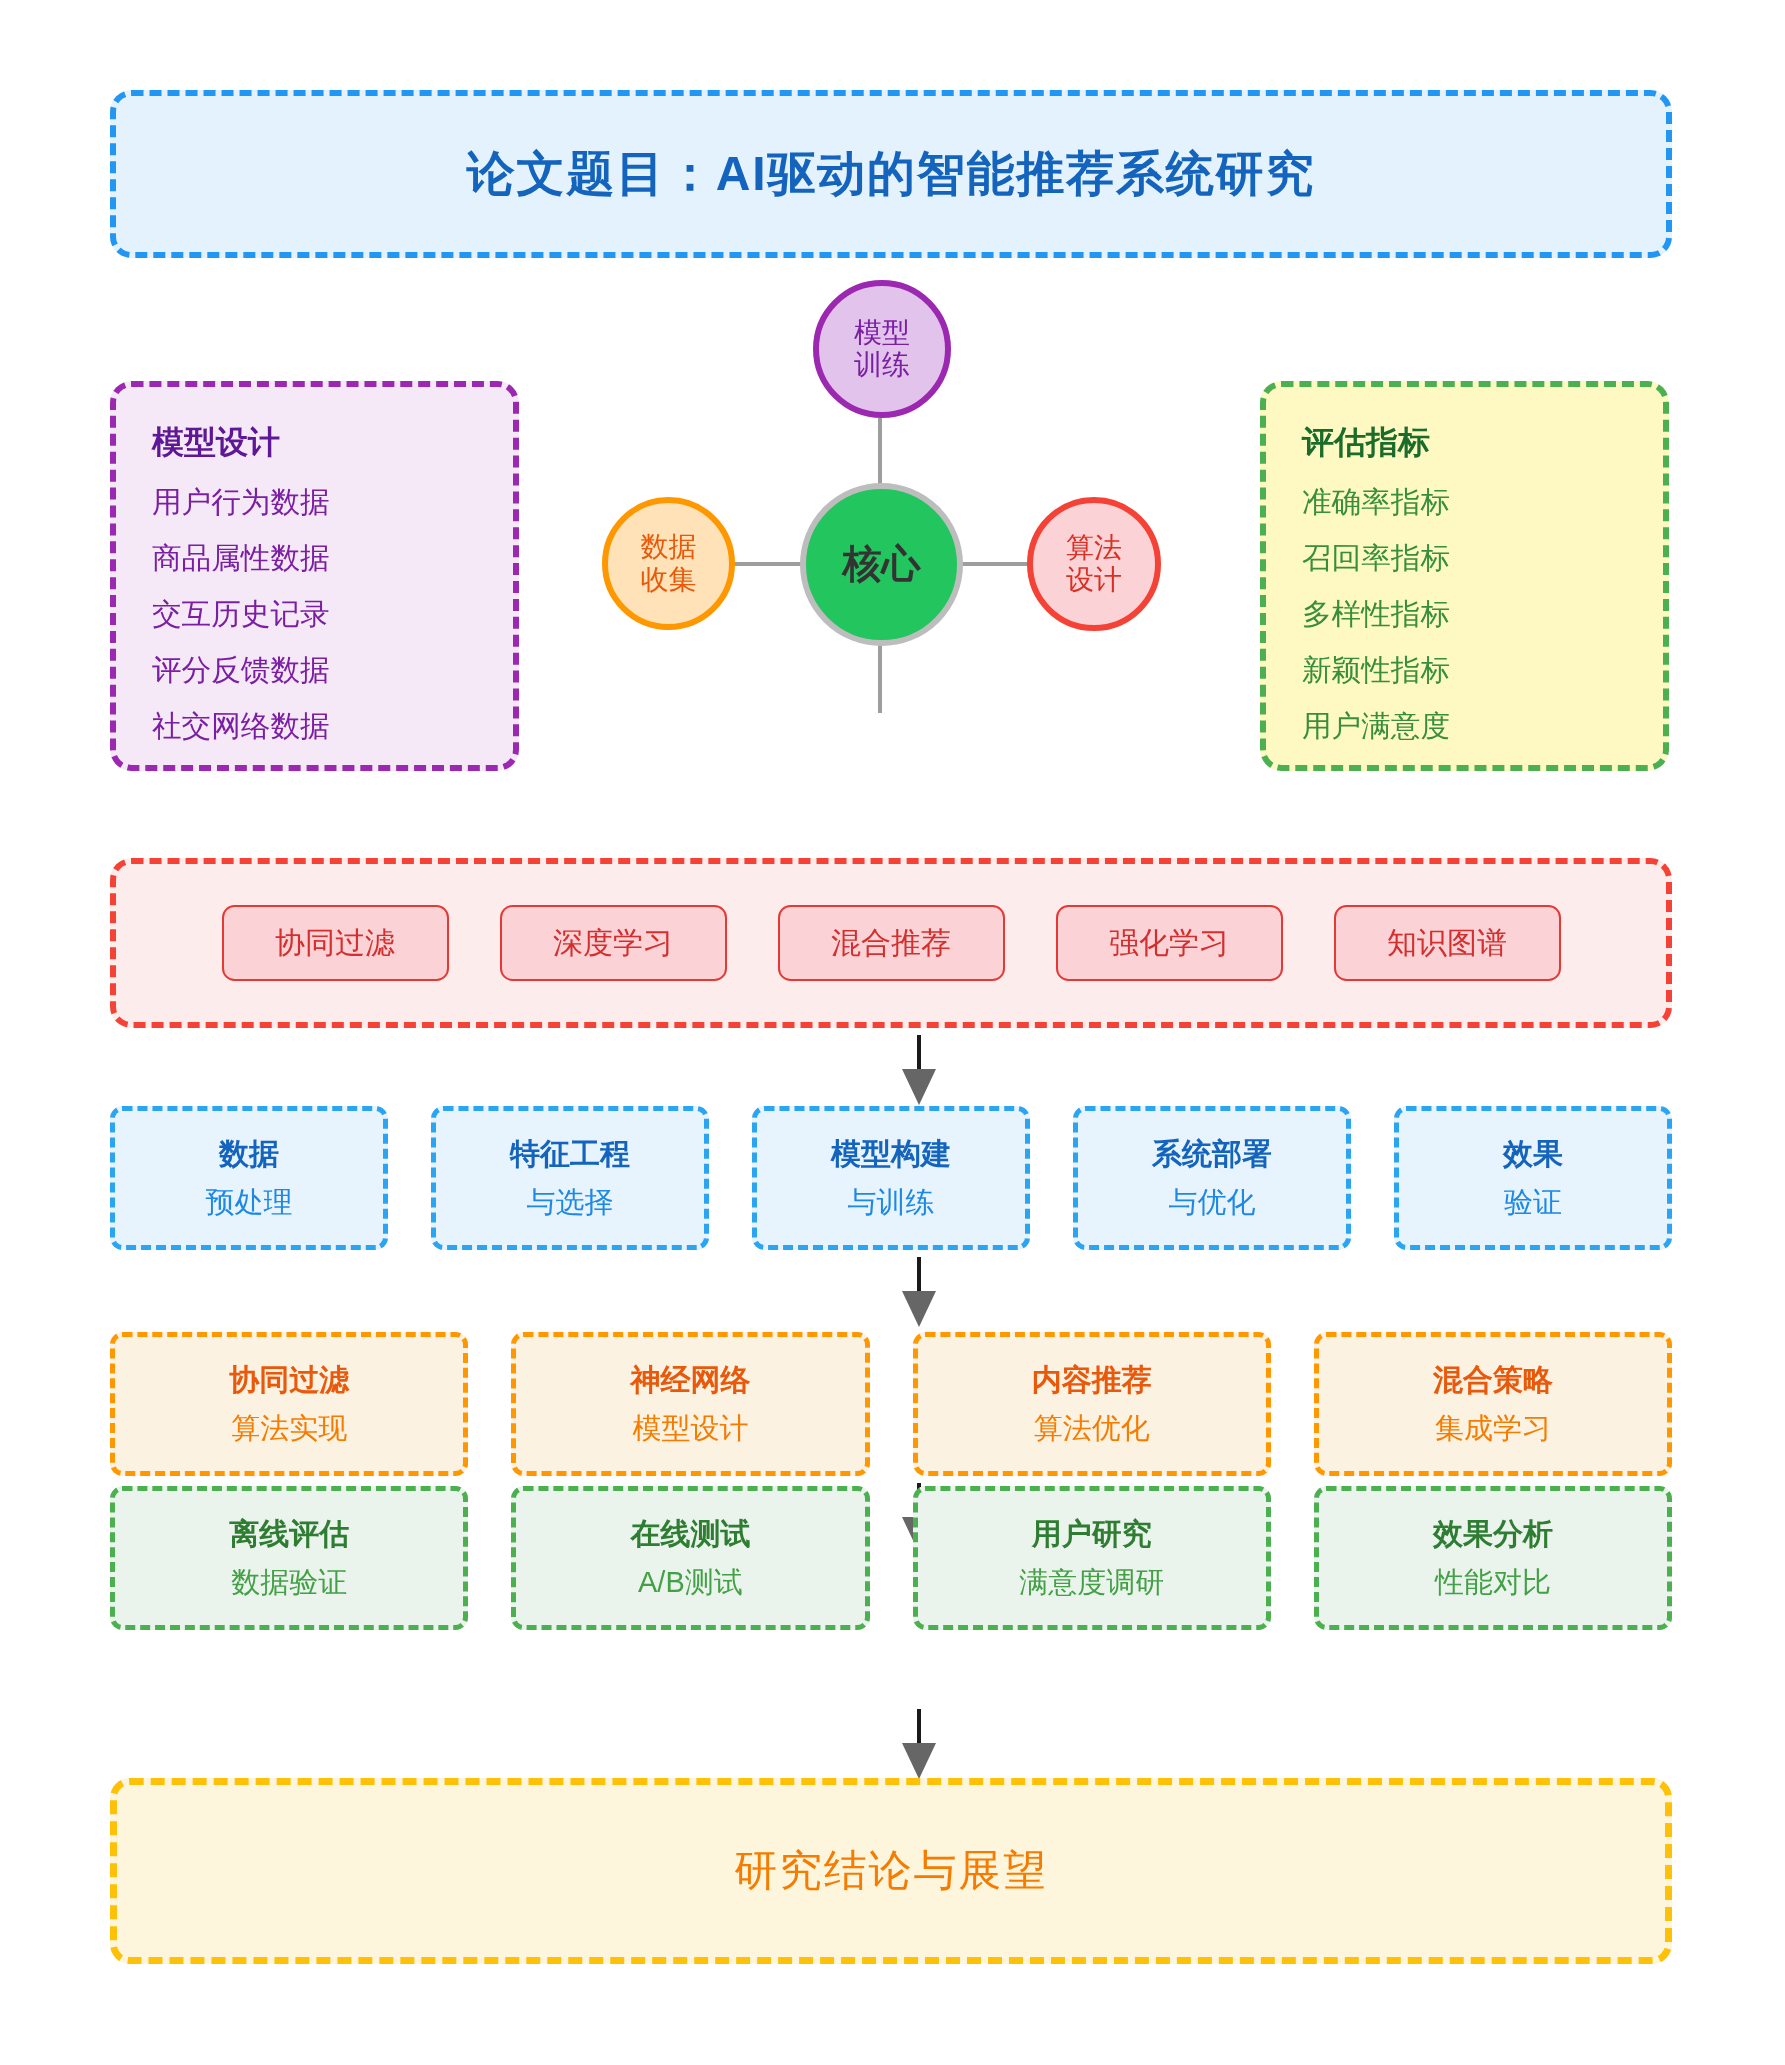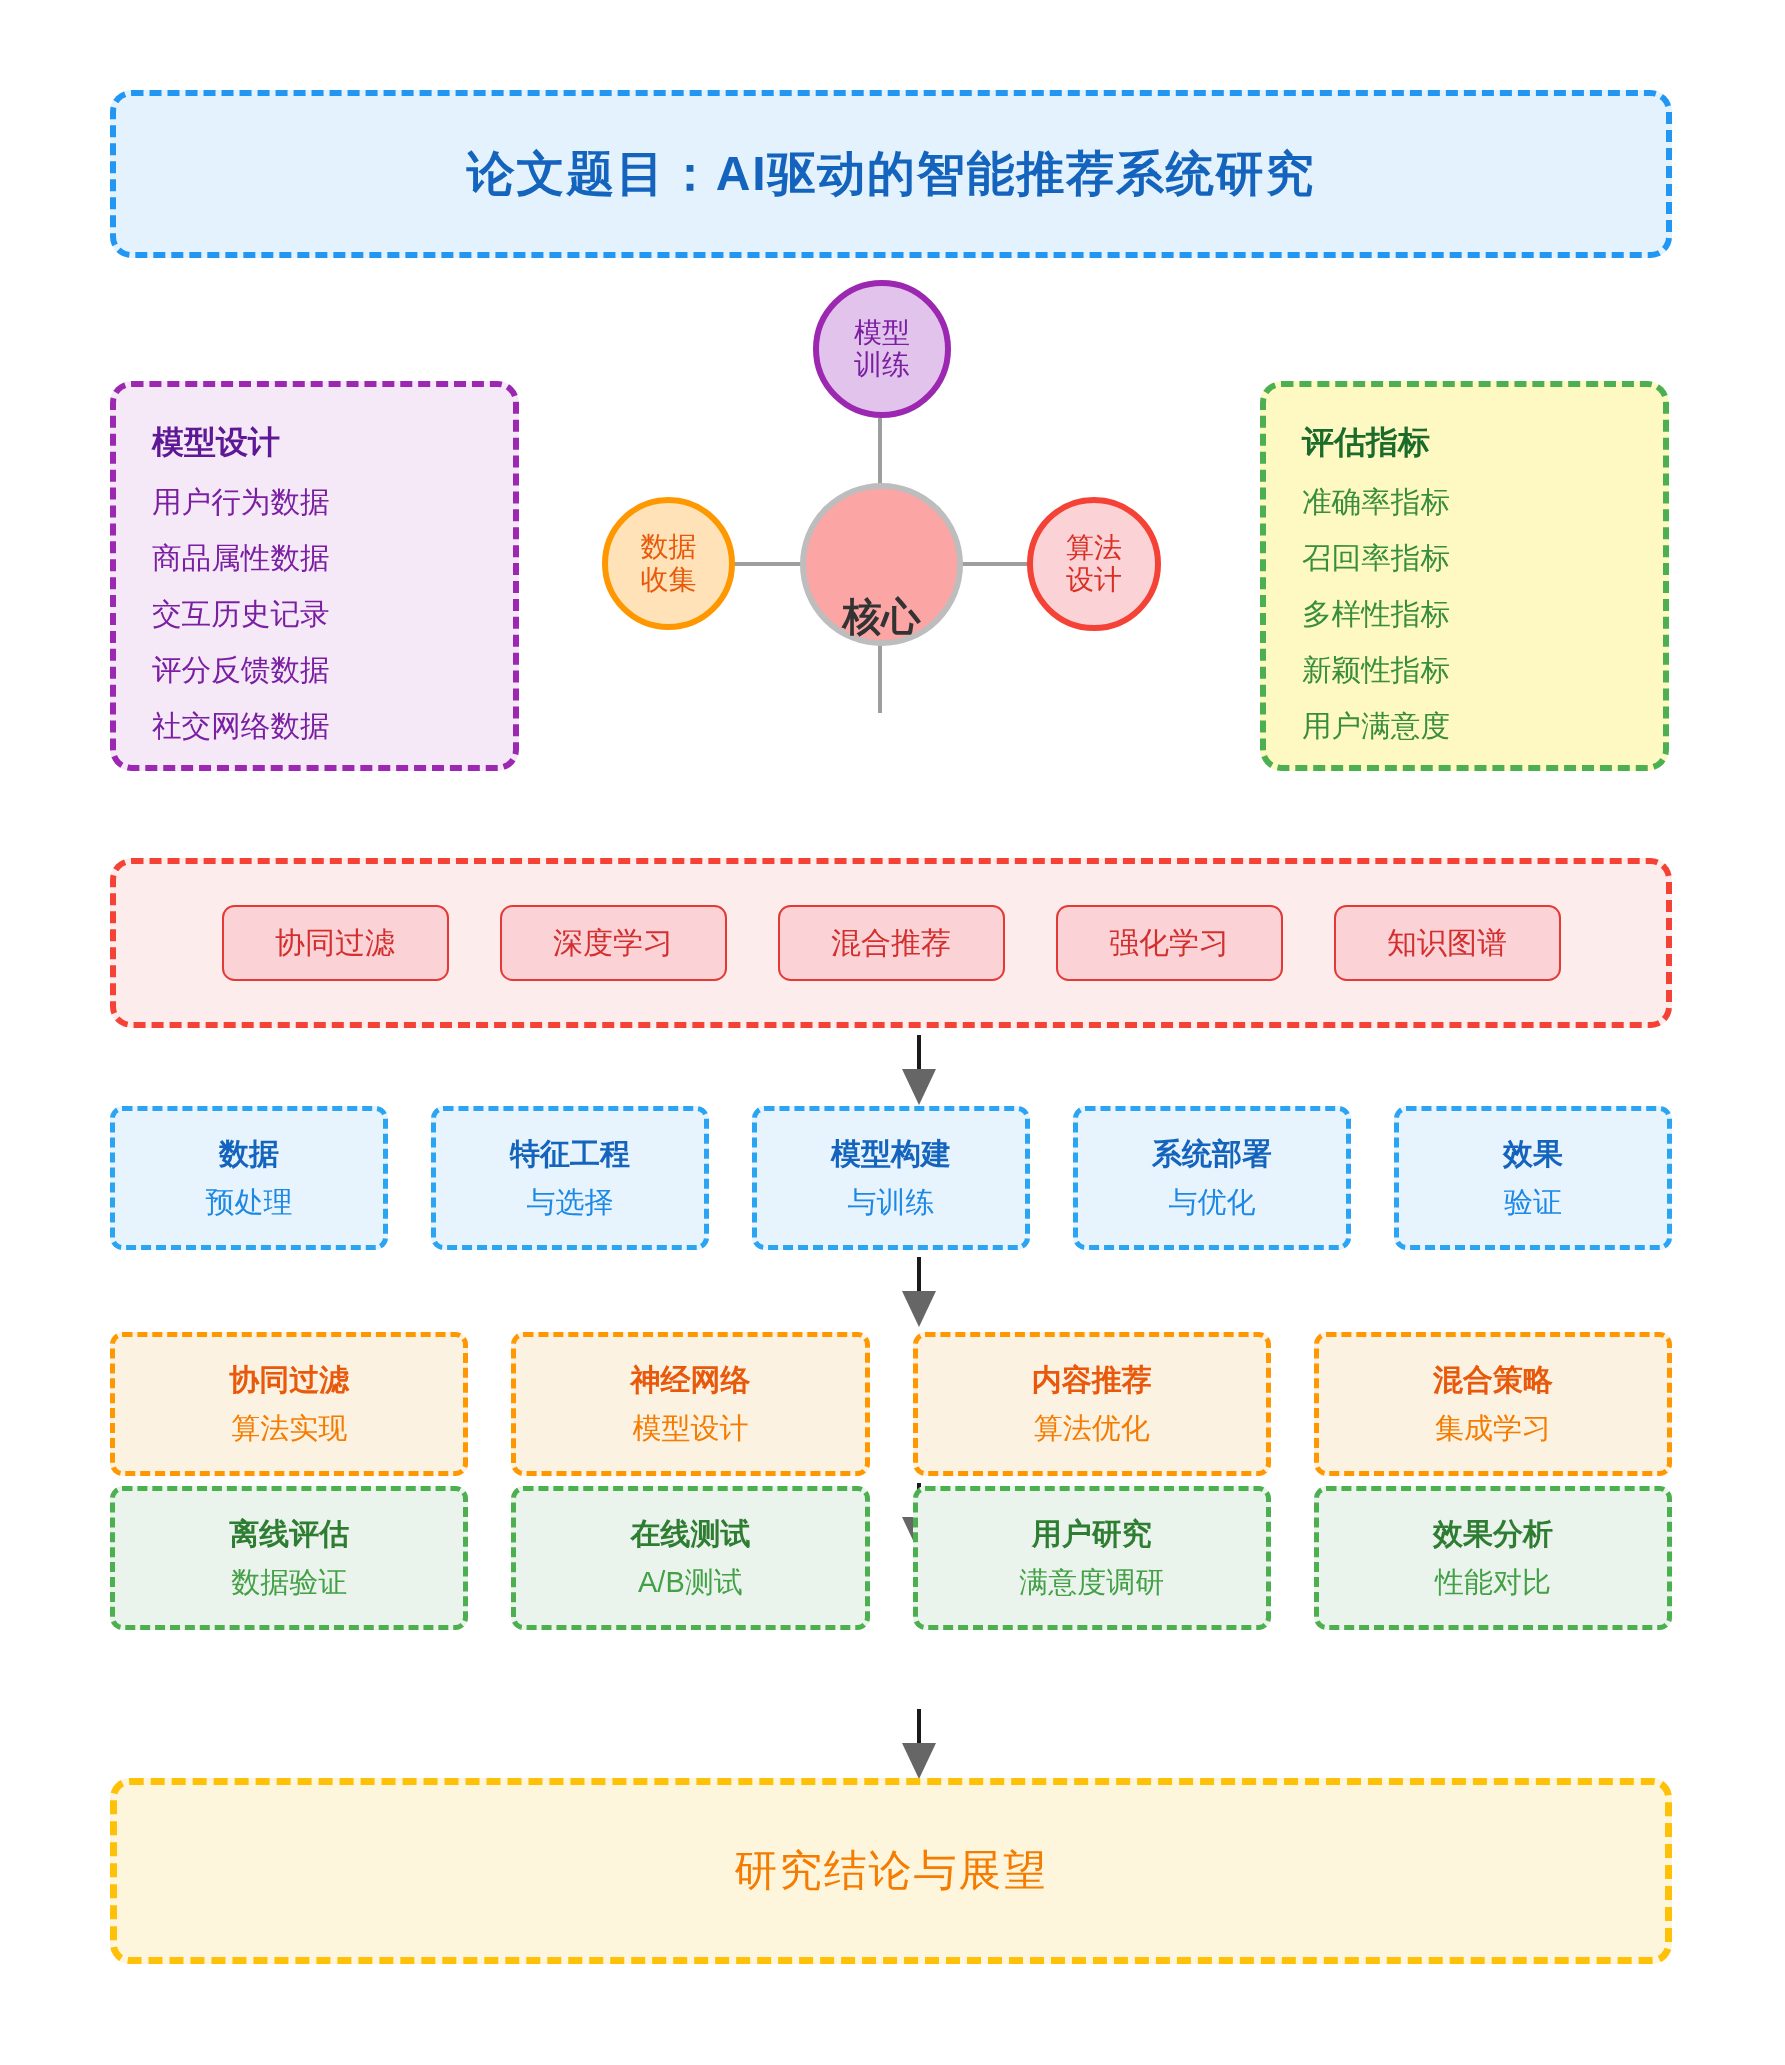--- a/index.html
+++ b/index.html
@@ -15,21 +15,21 @@
   }
   .title-box span{font-size:48px;font-weight:bold;color:#1464BE;letter-spacing:1.8px;}
   
   .circle{
     position:absolute;box-sizing:border-box;border-radius:50%;
     display:flex;flex-direction:column;align-items:center;justify-content:center;
     text-align:center;line-height:1.15;
   }
   .c-top   {left:813px;top:280px;width:138px;height:138px;border:6.3px solid #9C27B0;background:#E2C3EC;color:#7B1FA2;font-size:28px;}
   .c-left  {left:602px;top:497px;width:133px;height:133px;border:6.3px solid #FF9800;background:#FFE2B7;color:#E8590C;font-size:28px;}
-  .c-core  {left:800px;top:483px;width:163px;height:163px;border:6.3px solid #BDBDBD;background:#fca5a5;color:#333333;font-size:39px;font-weight:bold;justify-content:flex-end;}
+  .c-core  {left:800px;top:483px;width:163px;height:163px;border:6.3px solid #BDBDBD;background:#22c55e;color:#333333;font-size:39px;font-weight:bold;}
   .c-right {left:1027px;top:497px;width:134px;height:134px;border:6.3px solid #F44336;background:#FBD2D5;color:#D93025;font-size:28px;}
   .c-bottom{left:816px;top:711px;width:131px;height:131px;border:6.3px solid #4CAF50;background:#D8ECDA;color:#2E7D32;font-size:28px;}
   .hubline{position:absolute;background:#9E9E9E;}
   
   .side-box{
     position:absolute;top:381px;width:409px;height:390px;box-sizing:border-box;
     border-radius:21.5px;padding:27px 36px;
   }
   .side-left {left:110px;border:6.3px dashed #9C27B0;background:#F5E8F7;}
   .side-right{left:1260px;border:6.3px dashed #4CAF50;background:#fef9c3;}

